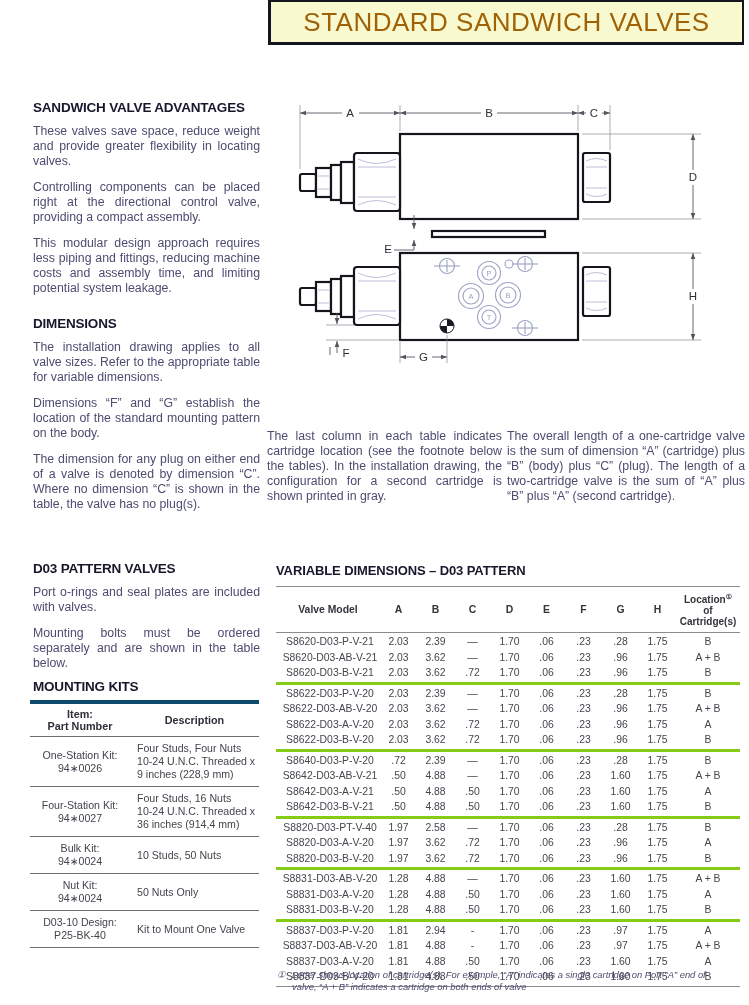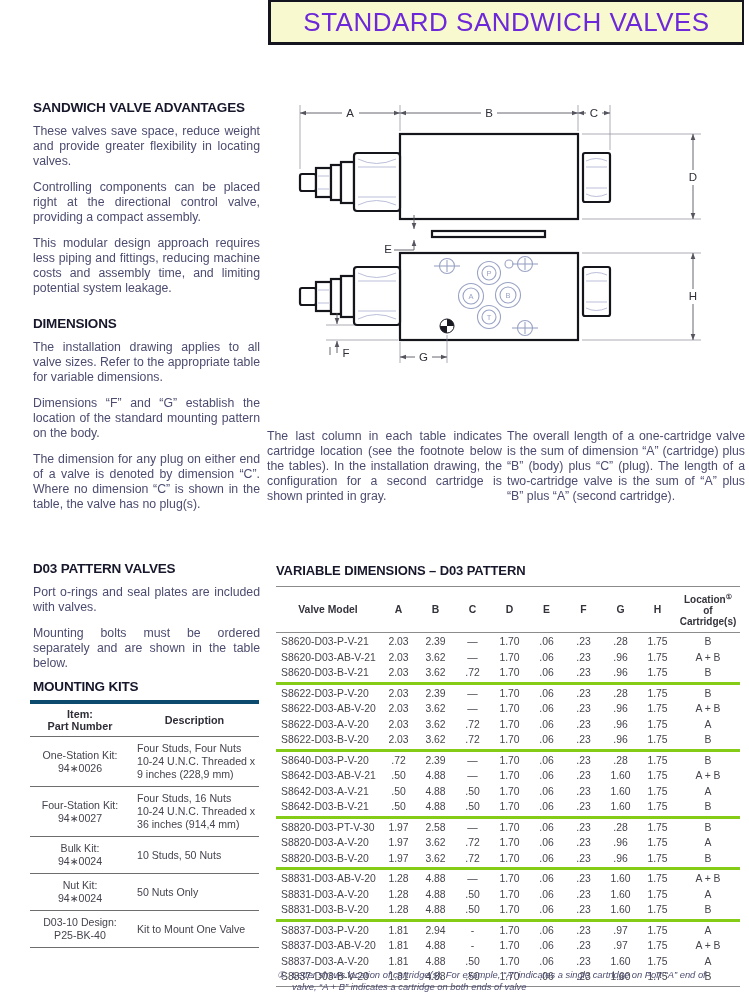--- a/index.html
+++ b/index.html
@@ -3,21 +3,21 @@
 <meta charset="utf-8">
 <style>
   html,body{margin:0;padding:0;background:#efefef;}
   #page{position:relative;width:749px;height:1005px;background:#ffffff;
         font-family:"Liberation Sans",sans-serif;overflow:hidden;}
 
   
   #banner{position:absolute;left:268px;top:0;width:471px;height:40px;background:#f8f9ce;
           border:2px solid #15151f;border-left-width:3px;border-bottom-width:3px;
           display:flex;align-items:center;justify-content:center;}
-  #banner span{font-size:26px;color:#6d28d9;letter-spacing:.5px;}
+  #banner span{font-size:26px;color:#a16207;letter-spacing:.5px;}
 
   
   .sec{position:absolute;width:227px;left:33px;}
   .sec-h{font-size:13.5px;font-weight:bold;color:#17172b;letter-spacing:-.2px;margin:0 0 9px;}
   .body-p{font-size:12.3px;line-height:15px;color:#4c4c70;text-align:justify;margin:0 0 11px;}
 
   
   .note{position:absolute;top:417px;font-size:12.3px;line-height:15px;color:#4c4c70;text-align:justify;}
   #note-middle{left:267px;width:235px;}
   #note-right{left:507px;width:238px;}
@@ -34,21 +34,21 @@
   
   #dims-wrap{position:absolute;left:276px;top:563px;width:464px;}
   #dims-title{font-size:13px;font-weight:bold;color:#17172b;letter-spacing:-.1px;margin:0 0 8px;}
   #dims-table{border-collapse:collapse;width:464px;font-size:10.4px;color:#45454e;border-bottom:1px solid #8c8c8c;}
   #dims-table thead th{font-weight:bold;color:#33333c;border-top:1px solid #8c8c8c;border-bottom:1px solid #8c8c8c;
                        padding:3px 0 4px;vertical-align:middle;height:38px;}
   th.model-h{width:104px;text-align:center;}
   th.hnum{width:37px;text-align:center;}
   th.loc-h{width:64px;text-align:center;font-size:10px;line-height:11px;}
   th.loc-h sup{font-size:7px;}
-  td.model{text-align:left;padding-left:5px;}
+  td.model{text-align:center;padding-left:5px;}
   td.num,td.loc{text-align:center;}
   #dims-table tbody tr td{height:13.5px;line-height:13.5px;}
   #dims-table tbody.group tr:first-child td{padding-top:2px;}
   #dims-table tbody.group tr:last-child td{padding-bottom:2px;}
   #dims-table tbody.group + tbody.group tr:first-child td{border-top:3px solid #84cc16;}
 
   
   #footnote{position:absolute;left:277px;top:969px;width:462px;display:flex;
             font-size:9.4px;font-style:italic;color:#4c4c70;line-height:11.5px;}
   #footnote .mark{width:15px;flex:0 0 15px;}
@@ -430,21 +430,21 @@
             <td class="num">1.70</td>
             <td class="num">.06</td>
             <td class="num">.23</td>
             <td class="num">1.60</td>
             <td class="num">1.75</td>
             <td class="loc">B</td>
           </tr>
         </tbody>
         <tbody class="group">
           <tr>
-            <td class="model">S8820-D03-PT-V-30</td>
+            <td class="model">S8820-D03-PT-V-40</td>
             <td class="num">1.97</td>
             <td class="num">2.58</td>
             <td class="num">—</td>
             <td class="num">1.70</td>
             <td class="num">.06</td>
             <td class="num">.23</td>
             <td class="num">.28</td>
             <td class="num">1.75</td>
             <td class="loc">B</td>
           </tr>

